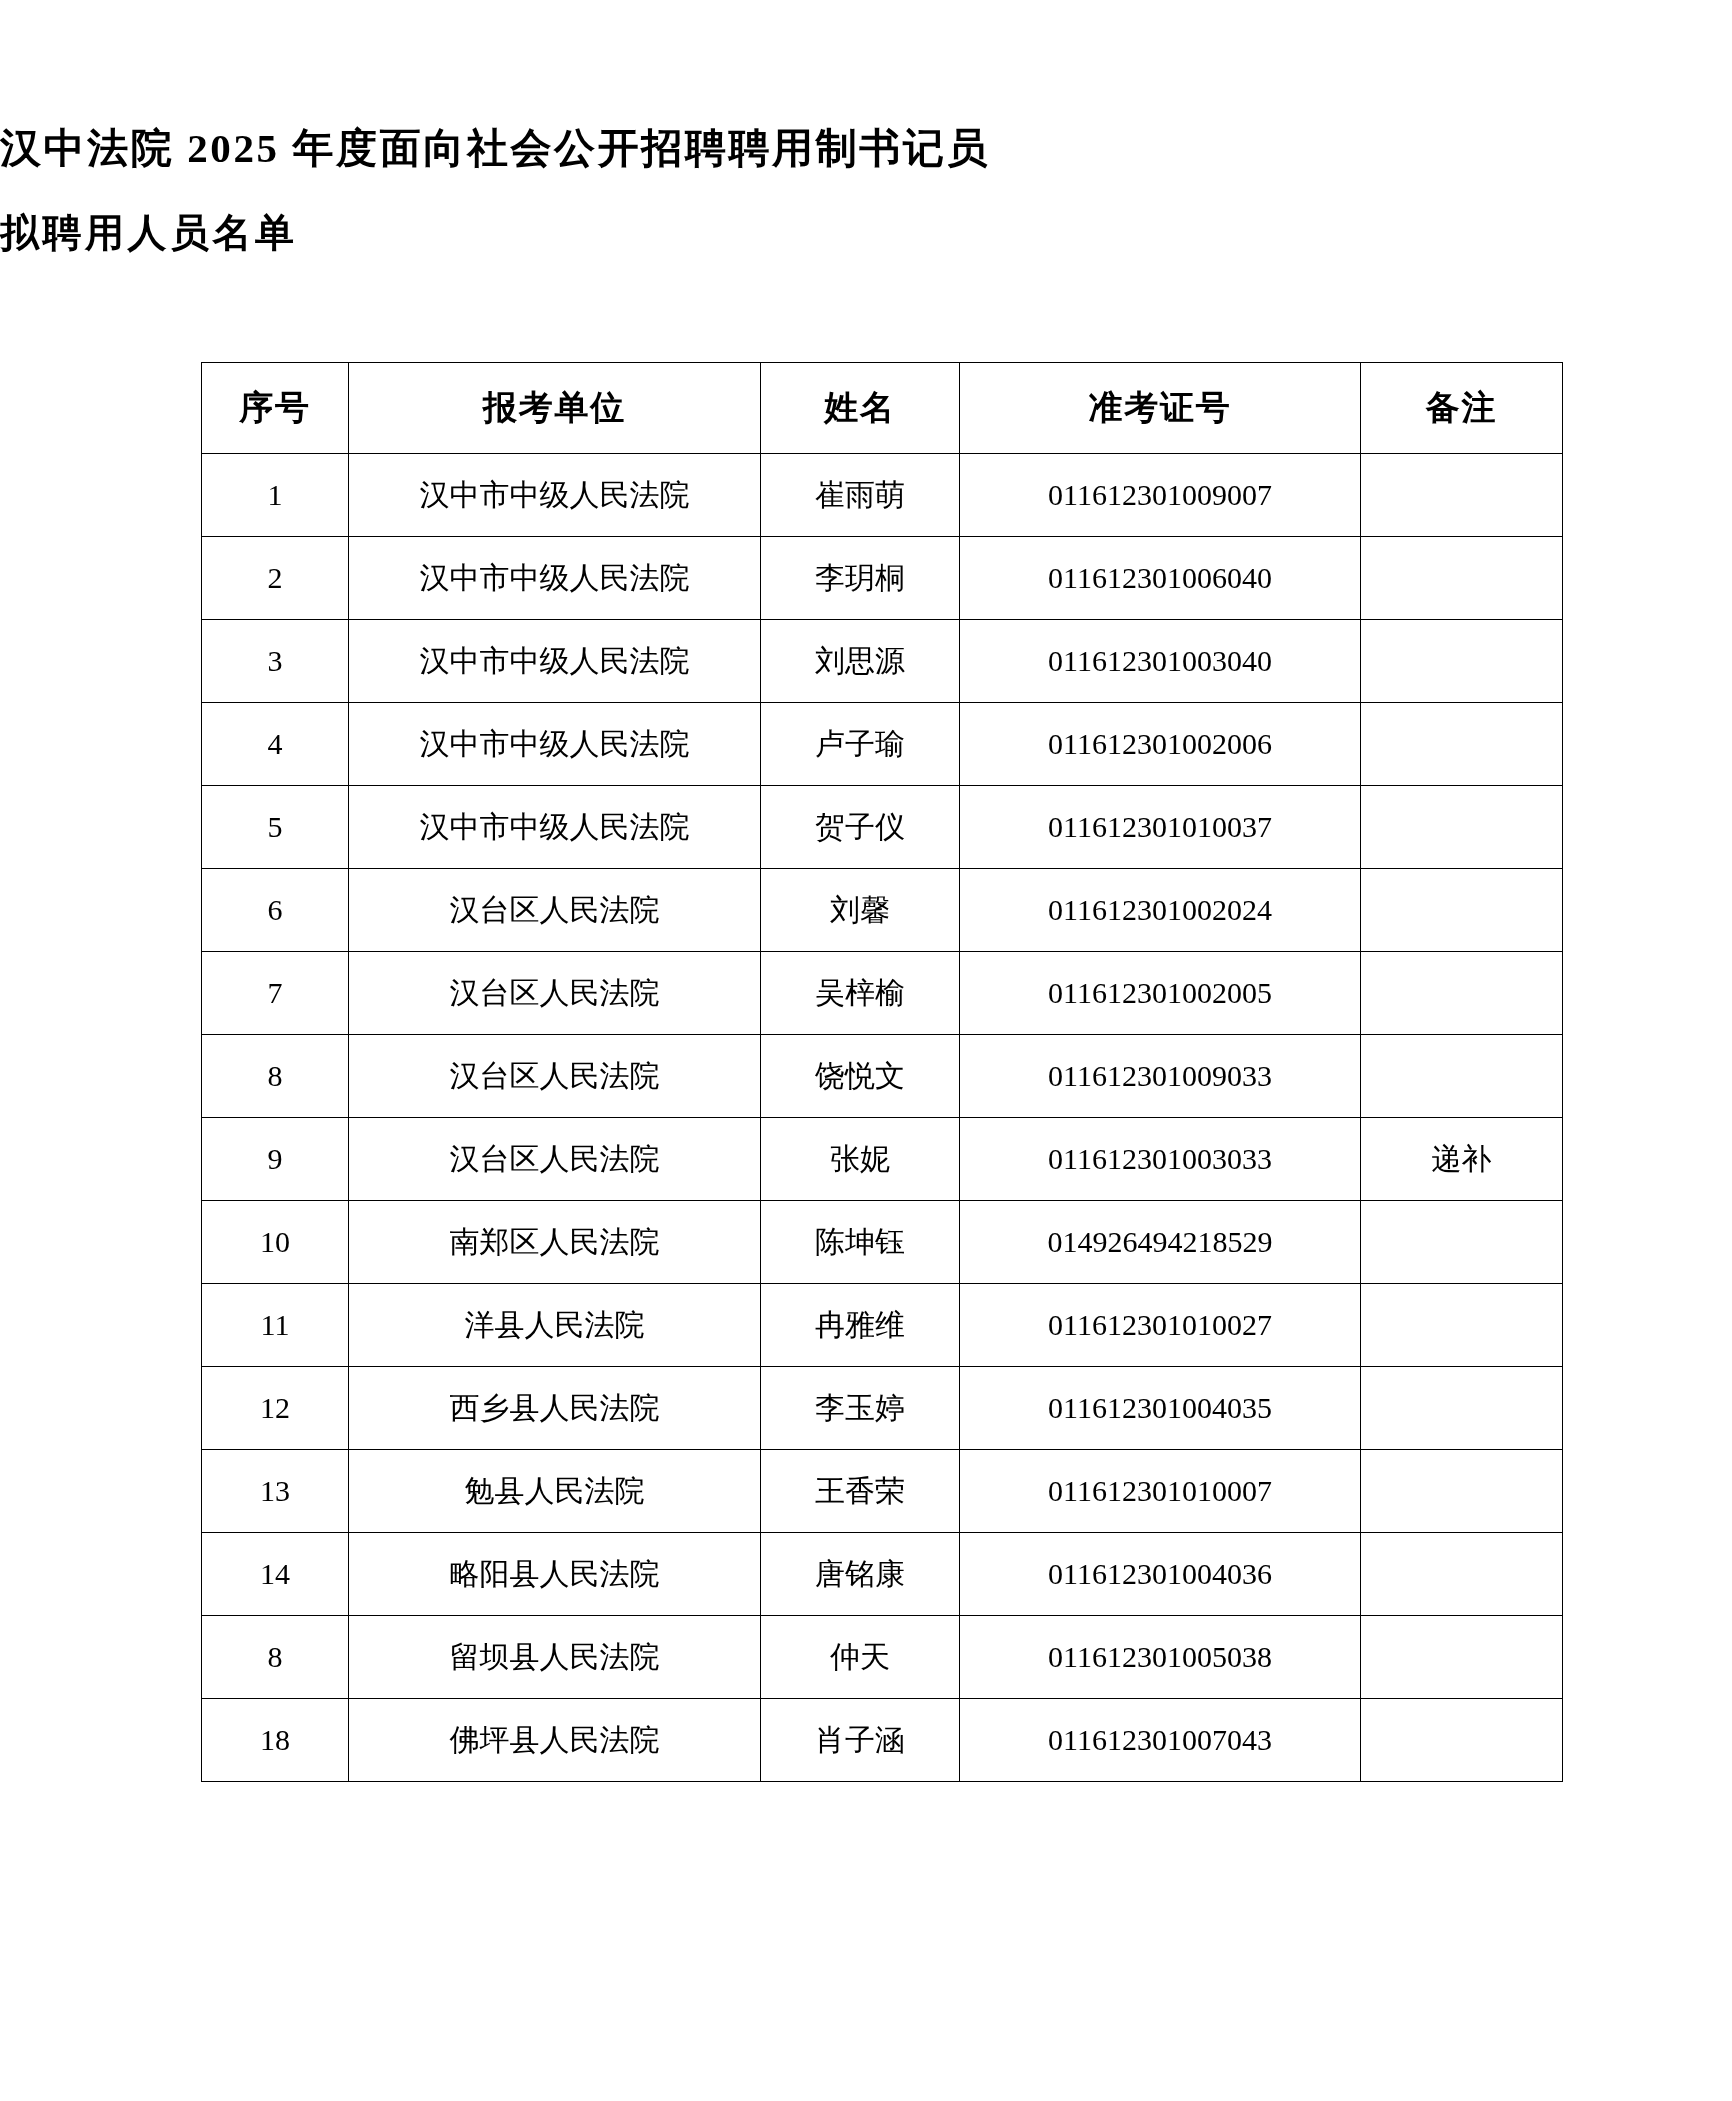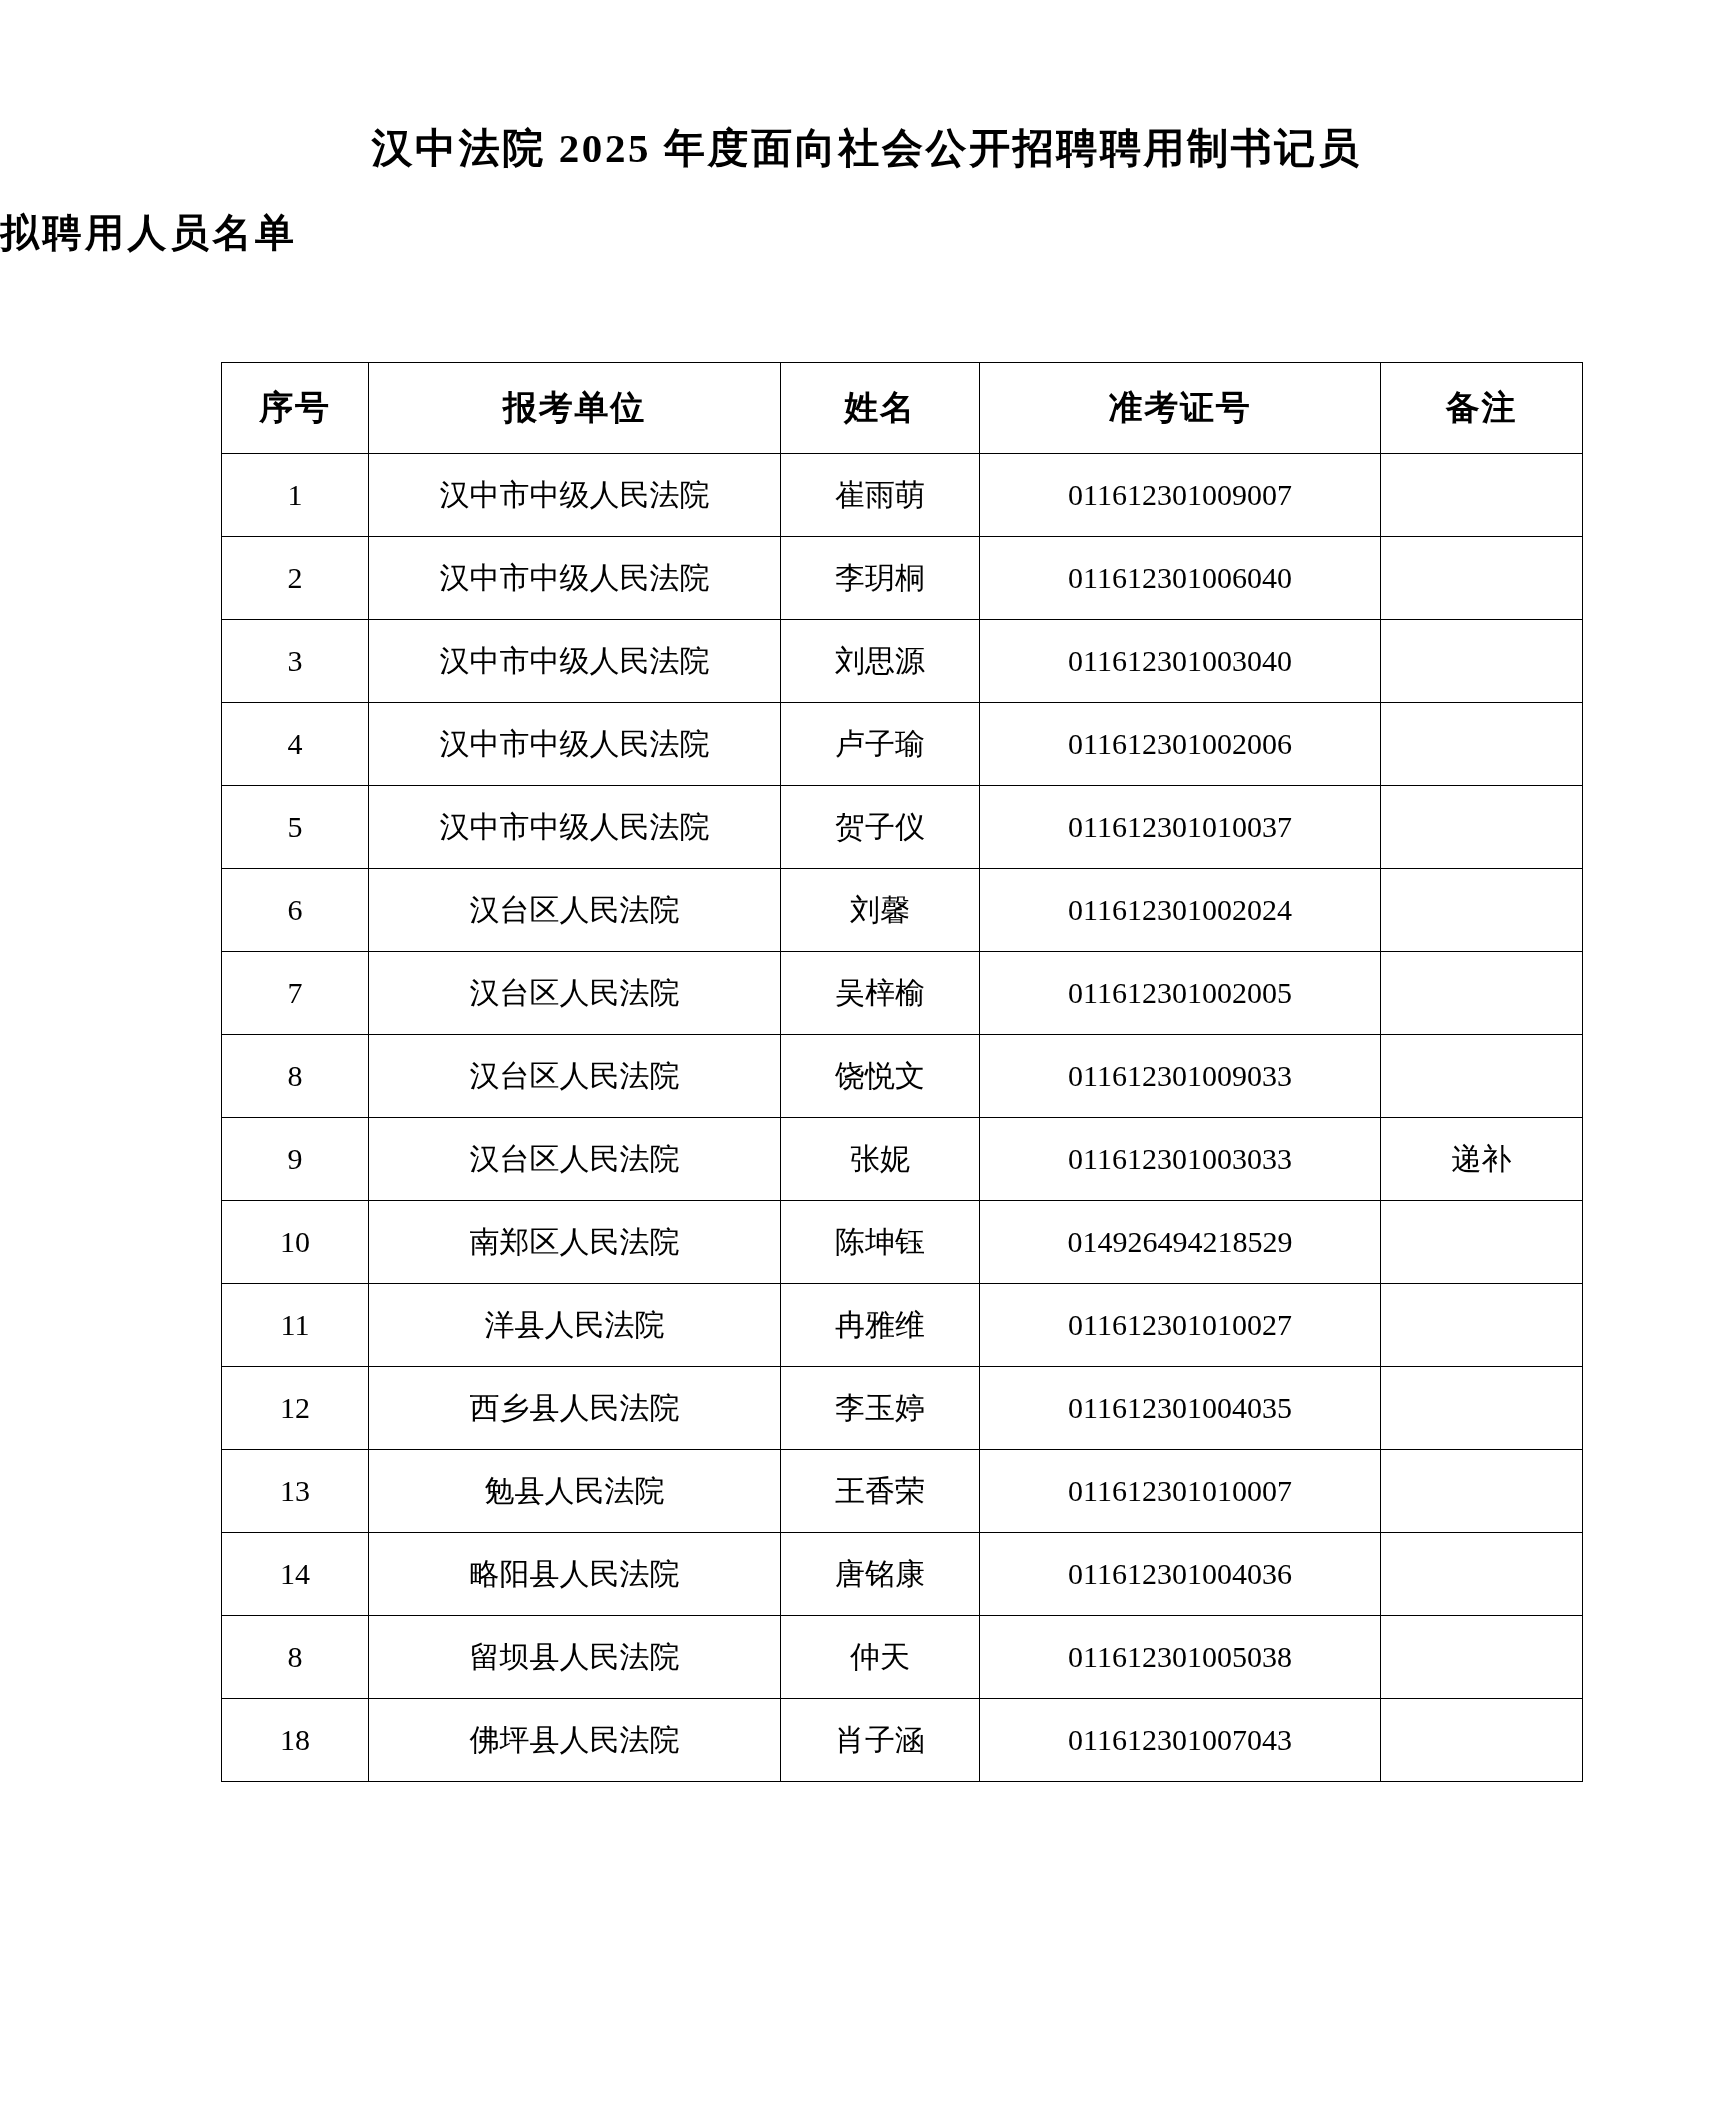--- a/index.html
+++ b/index.html
@@ -14,21 +14,21 @@
     background: #ffffff;
     color: #000000;
     font-family: "Liberation Serif", serif;
     overflow: hidden;
   }
   .title-line1 {
     position: absolute;
     top: 124px;
     left: 0;
     width: 100%;
-    text-align: center;
+    text-align: left;
     font-size: 41px;
     font-weight: bold;
     letter-spacing: 2.6px;
     line-height: 1.2;
   }
   .title-line2 {
     position: absolute;
     top: 210px;
     left: 0;
     width: 100%;
@@ -38,21 +38,20 @@
     letter-spacing: 3.5px;
     line-height: 1.2;
   }
   table.roster {
     position: absolute;
     top: 362px;
     left: 201px;
     width: 1361px;
     border-collapse: collapse;
     table-layout: fixed;
-    margin-left: 20px;
   }
   table.roster th,
   table.roster td {
     border: 1.7px solid #000000;
     text-align: center;
     vertical-align: middle;
     padding: 0;
     overflow: hidden;
     white-space: nowrap;
   }

